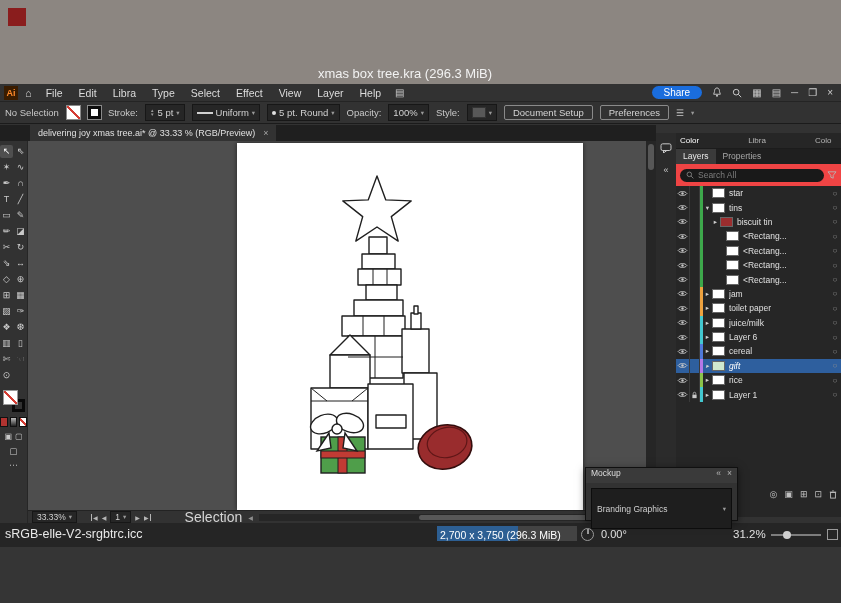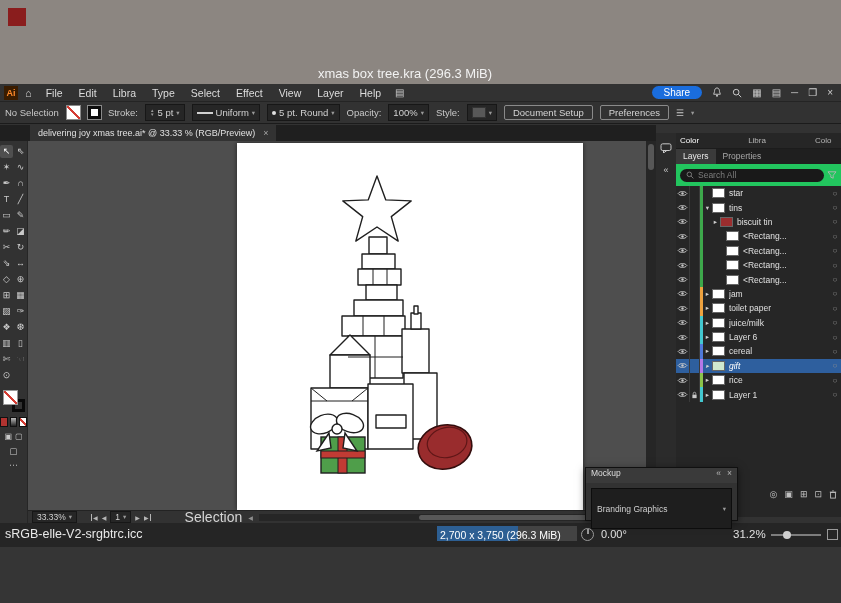--- a/index.html
+++ b/index.html
@@ -104,21 +104,21 @@
   .dock-strip{position:absolute;left:0;top:0;width:20px;height:100%;background:#2b2b2b;
               display:flex;flex-direction:column;align-items:center;gap:8px;padding-top:8px;box-sizing:border-box;}
   .strip-btn{display:flex;align-items:center;justify-content:center;width:14px;height:14px;color:#c9c9c9;font-size:9px;}
   .dock-main{position:absolute;left:20px;top:0;right:0;bottom:0;background:#262626;}
   .ptabs1{display:flex;height:15px;align-items:center;background:#262626;border-bottom:1px solid #1c1c1c;gap:41px;}
   .ptab1{padding:0 4px;font-size:8px;color:#b5b5b5;}
   .ptab1.active{color:#ffffff;}
   .ptabs2{display:flex;height:15px;align-items:flex-end;background:#1f1f1f;}
   .ptab2{padding:0 7px;height:15px;line-height:15px;font-size:8.5px;color:#a8a8a8;}
   .ptab2.active{background:#3a3a3a;color:#e8e8e8;}
-  .search-row{display:flex;align-items:center;gap:3px;height:22px;padding:0 4px;background:#22c55e;}
+  .search-row{display:flex;align-items:center;gap:3px;height:22px;padding:0 4px;background:#ef4444;}
   .search-input{flex:1;display:flex;align-items:center;gap:4px;height:13px;background:#191919;
                 border-radius:7px;padding:0 6px;}
   .search-ph{font-size:8.5px;color:#7d7d7d;}
   .filter-icon{display:flex;align-items:center;}
 
   .layers{}
   .layer-row{display:flex;align-items:center;height:14.4px;font-size:8.5px;color:#e0e0e0;}
   .layer-row.selected{background:#2e5f9e;color:#fff;font-style:italic;}
   .eye{width:14px;display:flex;justify-content:center;border-right:1px solid #3a3a3a;height:100%;align-items:center;box-sizing:border-box;}
   .lockc{width:10px;display:flex;justify-content:center;border-right:1px solid #3a3a3a;height:100%;align-items:center;box-sizing:border-box;}

